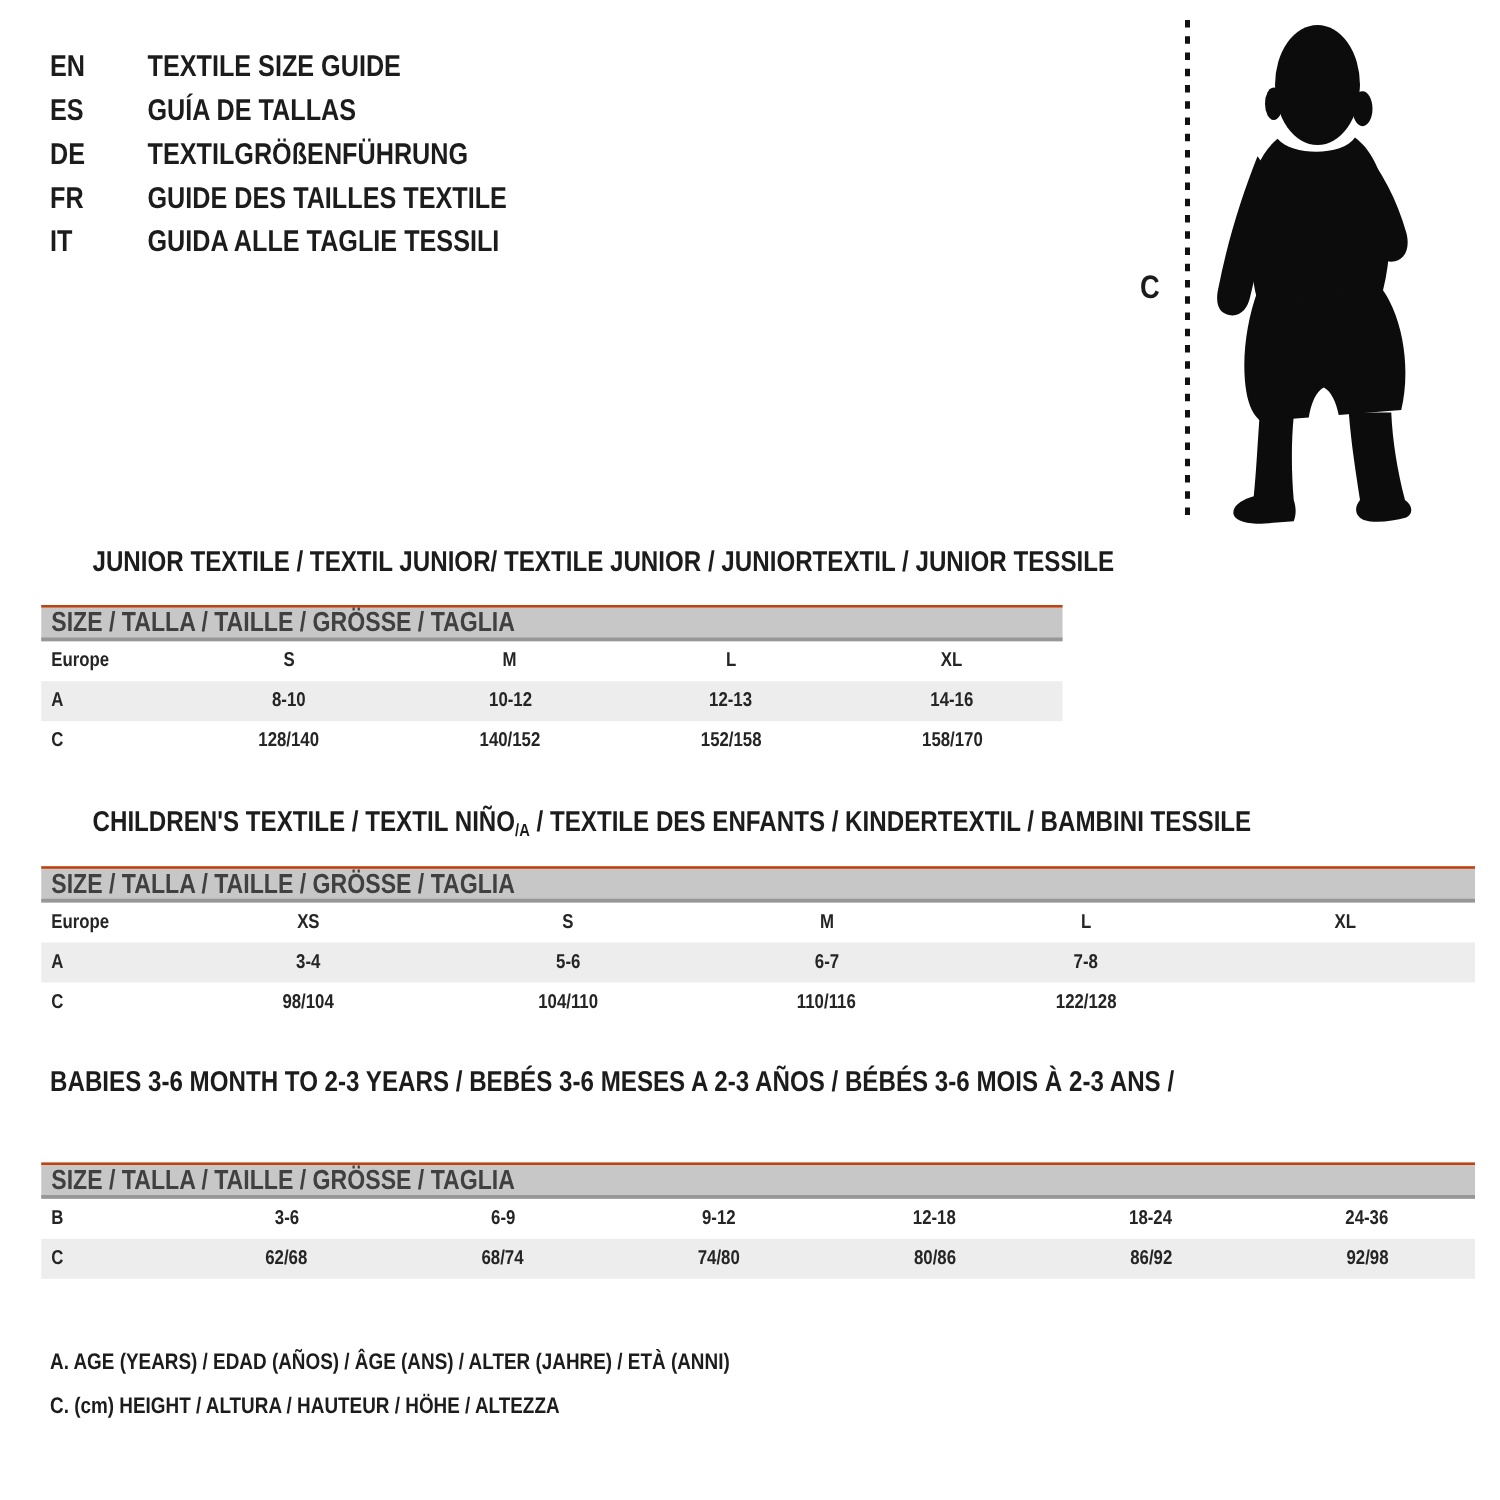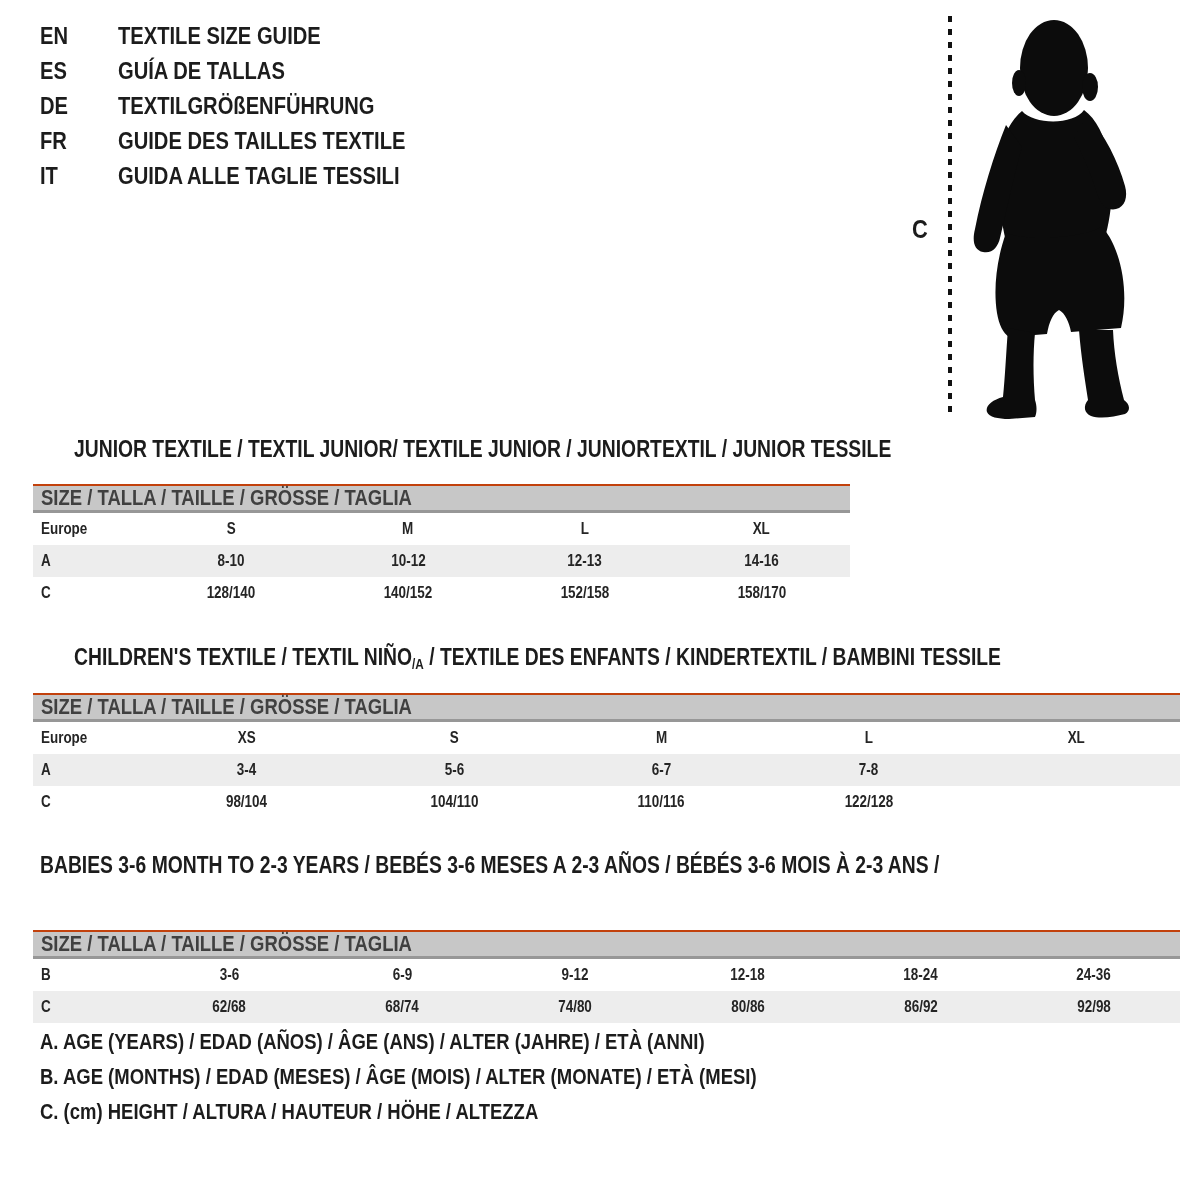--- a/index.html
+++ b/index.html
@@ -7,21 +7,21 @@
     width:1200px; height:1200px; position:relative; overflow:hidden;
     background:#ffffff; color:#1c1c1c;
     font-family:"Liberation Sans", sans-serif; font-weight:bold;
   }
   .abs { position:absolute; }
   
   .t  { display:inline-block; transform:scaleX(0.84); transform-origin:0 50%; white-space:nowrap; }
   .tc { display:inline-block; transform:scaleX(0.84); transform-origin:50% 50%; white-space:nowrap; }
 
   
-  .langs { left:40px; top:18px; }
+  .langs { left:40px; top:36px; }
   .lang-row { height:35px; line-height:35px; font-size:24px; }
   .lang-code { display:inline-block; width:78px; vertical-align:top; }
 
   
   .measure-line { left:946px; top:16px; }
   .c-label { left:912px; top:214px; font-size:26px; line-height:30px; }
   .baby-svg { left:962px; top:13px; }
 
   
   .heading { position:absolute; font-size:23px; line-height:26px;margin-left:34px; }
@@ -40,21 +40,21 @@
   }
   .trow { display:grid; height:32px; line-height:32px; font-size:16px; color:#252525; }
   .cols4 { grid-template-columns:110px repeat(4, 1fr); }
   .cols5 { grid-template-columns:110px repeat(5, 1fr); }
   .cols6 { grid-template-columns:110px repeat(6, 1fr); }
   .trow.shade { background:#ededed; }
   .cell { text-align:center; }
   .cell.label { text-align:left; padding-left:8px; }
 
   
-  .legend { left:40px; top:1024px; font-size:22px; }
+  .legend { left:40px; top:1072px; font-size:18px; }
   .legend-line { height:35px; line-height:35px; }
 </style>
 </head>
 <body>
 
 <section class="abs langs">
   <div class="lang-row">
     <span class="lang-code"><span class="t">EN</span></span><span class="t">TEXTILE SIZE GUIDE</span>
   </div>
   <div class="lang-row">
@@ -169,15 +169,14 @@
     <span class="cell"><span class="tc">68/74</span></span>
     <span class="cell"><span class="tc">74/80</span></span>
     <span class="cell"><span class="tc">80/86</span></span>
     <span class="cell"><span class="tc">86/92</span></span>
     <span class="cell"><span class="tc">92/98</span></span>
   </div>
 </div>
 
 <div class="abs legend">
   <div class="legend-line"><span class="t">A. AGE (YEARS) / EDAD (AÑOS) / ÂGE (ANS) / ALTER (JAHRE) / ETÀ (ANNI)</span></div>
-  <div class="legend-line"><span class="t">B. AGE (MONTHS) / EDAD (MESES) / ÂGE (MOIS) / ALTER (MONATE) / ETÀ (MESI)</span></div>
   <div class="legend-line"><span class="t">C. (cm) HEIGHT / ALTURA / HAUTEUR / HÖHE / ALTEZZA</span></div>
 </div>
 
 </body></html>

